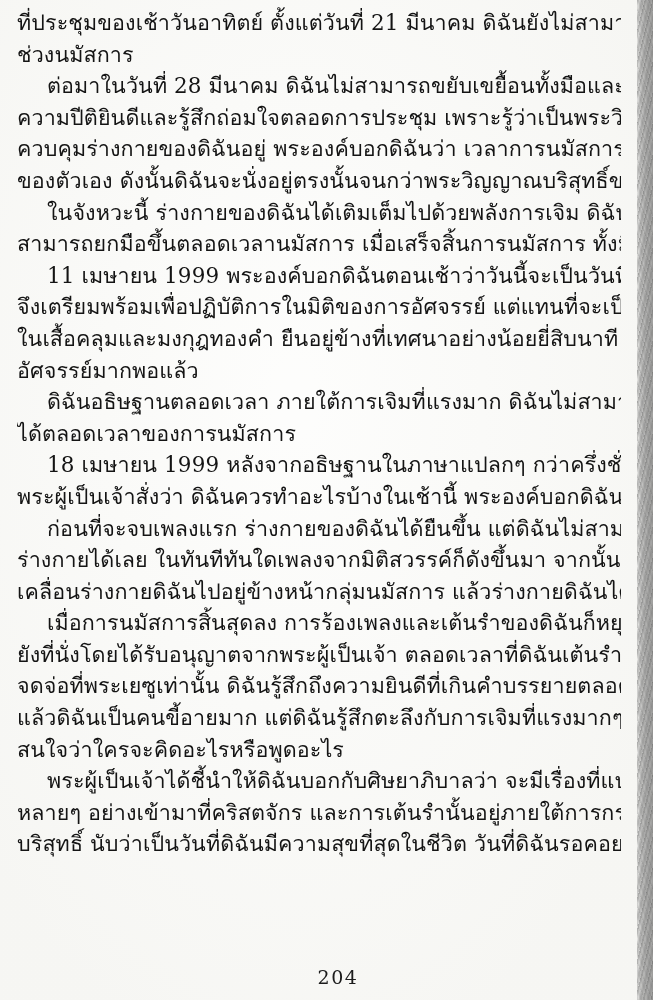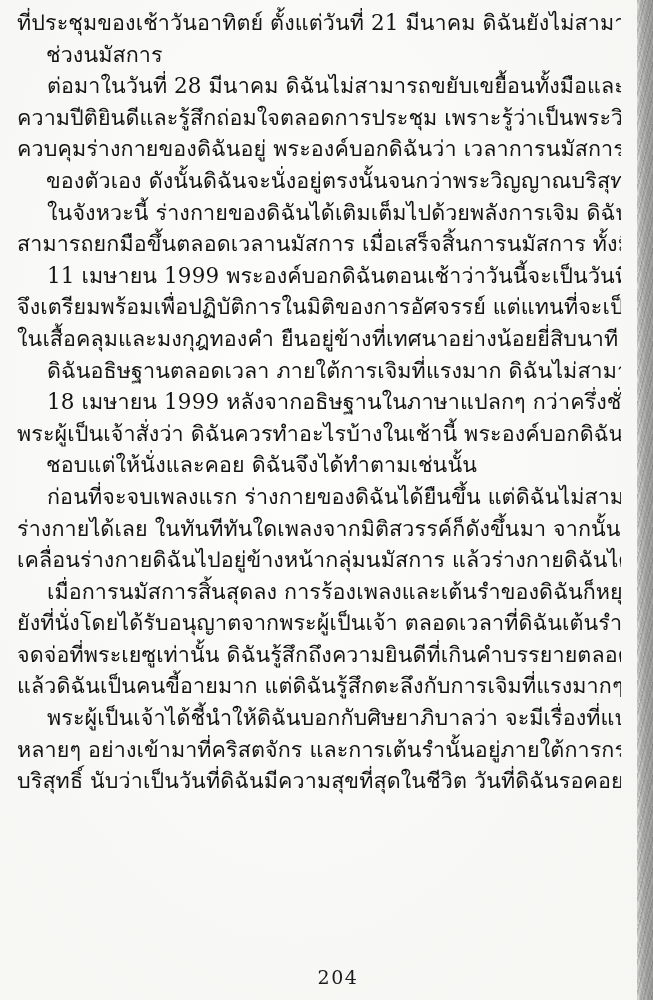--- a/index.html
+++ b/index.html
@@ -31,21 +31,21 @@
   .para { margin: 0; padding: 0; }
   .l {
     height: 31.6px;
     line-height: 31.6px;
     font-size: 21.5px;
     white-space: nowrap;
     text-align: justify;
     text-align-last: justify;
     letter-spacing: 0.1px;
   }
-  .l.short { text-align-last: left; margin-left: 29px; }
+  .l.short { text-align-last: left; }
   .l.ind { text-indent: 30px; }
   .page-number {
     position: absolute;
     left: 14px;
     top: 966px;
     width: 648px;
     text-align: center;
     font-size: 19px;
     letter-spacing: 1.5px;
     color: #1c1c1c;
@@ -88,43 +88,45 @@
 
     <div class="para">
       <div class="l ind">ในจังหวะนี้ ร่างกายของดิฉันได้เติมเต็มไปด้วยพลังการเจิม  ดิฉันยืนขึ้นแต่ไม่</div>
       <div class="l">สามารถยกมือขึ้นตลอดเวลานมัสการ เมื่อเสร็จสิ้นการนมัสการ ทั้งมือและปากของดิฉันได้</div>
     </div>
 
     <div class="para">
       <div class="l ind">11 เมษายน 1999 พระองค์บอกดิฉันตอนเช้าว่าวันนี้จะเป็นวันที่พิเศษ ดังนั้น ดิฉัน</div>
       <div class="l">จึงเตรียมพร้อมเพื่อปฏิบัติการในมิติของการอัศจรรย์ แต่แทนที่จะเป็นเช่นนั้น พระองค์มา</div>
       <div class="l">ในเสื้อคลุมและมงกุฎทองคำ ยืนอยู่ข้างที่เทศนาอย่างน้อยยี่สิบนาที ดิฉันคิดว่าแค่นี้ก็</div>
+      <div class="l short">อัศจรรย์มากพอแล้ว</div>
     </div>
 
     <div class="para">
       <div class="l ind">ดิฉันอธิษฐานตลอดเวลา ภายใต้การเจิมที่แรงมาก ดิฉันไม่สามารถขยับมือหรือเต้นรำ</div>
+      <div class="l short">ได้ตลอดเวลาของการนมัสการ</div>
     </div>
 
     <div class="para">
       <div class="l ind">18 เมษายน 1999 หลังจากอธิษฐานในภาษาแปลกๆ กว่าครึ่งชั่วโมงก่อนนมัสการ</div>
       <div class="l">พระผู้เป็นเจ้าสั่งว่า ดิฉันควรทำอะไรบ้างในเช้านี้ พระองค์บอกดิฉันไม่ให้ขยับตัวตามใจ</div>
-      <div class="l short">ชอบแต่ให้นั่งและคอย ดิฉันจึงได้ทำตามเช่นนั้น</div>
     </div>
 
     <div class="para">
       <div class="l ind">ก่อนที่จะจบเพลงแรก ร่างกายของดิฉันได้ยืนขึ้น แต่ดิฉันไม่สามารถขยับส่วนอื่นของ</div>
       <div class="l">ร่างกายได้เลย ในทันทีทันใดเพลงจากมิติสวรรค์ก็ดังขึ้นมา จากนั้นพระวิญญาณบริสุทธิ์ได้</div>
       <div class="l">เคลื่อนร่างกายดิฉันไปอยู่ข้างหน้ากลุ่มนมัสการ แล้วร่างกายดิฉันได้หันหน้าเข้าหาที่ประชุม</div>
     </div>
 
     <div class="para">
       <div class="l ind">เมื่อการนมัสการสิ้นสุดลง การร้องเพลงและเต้นรำของดิฉันก็หยุด ดิฉันเดินกลับไป</div>
       <div class="l">ยังที่นั่งโดยได้รับอนุญาตจากพระผู้เป็นเจ้า ตลอดเวลาที่ดิฉันเต้นรำ ตาของดิฉันปิดและ</div>
       <div class="l">จดจ่อที่พระเยซูเท่านั้น ดิฉันรู้สึกถึงความยินดีที่เกินคำบรรยายตลอดการประชุม ธรรมดา</div>
       <div class="l">แล้วดิฉันเป็นคนขี้อายมาก แต่ดิฉันรู้สึกตะลึงกับการเจิมที่แรงมากๆ ในครั้งนี้ จนดิฉันไม่</div>
+      <div class="l short">สนใจว่าใครจะคิดอะไรหรือพูดอะไร</div>
     </div>
 
     <div class="para">
       <div class="l ind">พระผู้เป็นเจ้าได้ชี้นำให้ดิฉันบอกกับศิษยาภิบาลว่า จะมีเรื่องที่แปลกใจและการอวยพร</div>
       <div class="l">หลายๆ อย่างเข้ามาที่คริสตจักร และการเต้นรำนั้นอยู่ภายใต้การกระตุ้นจากพระวิญญาณ-</div>
       <div class="l">บริสุทธิ์  นับว่าเป็นวันที่ดิฉันมีความสุขที่สุดในชีวิต วันที่ดิฉันรอคอยมาแสนนาน เพราะ</div>
     </div>
 
   </div>
 

